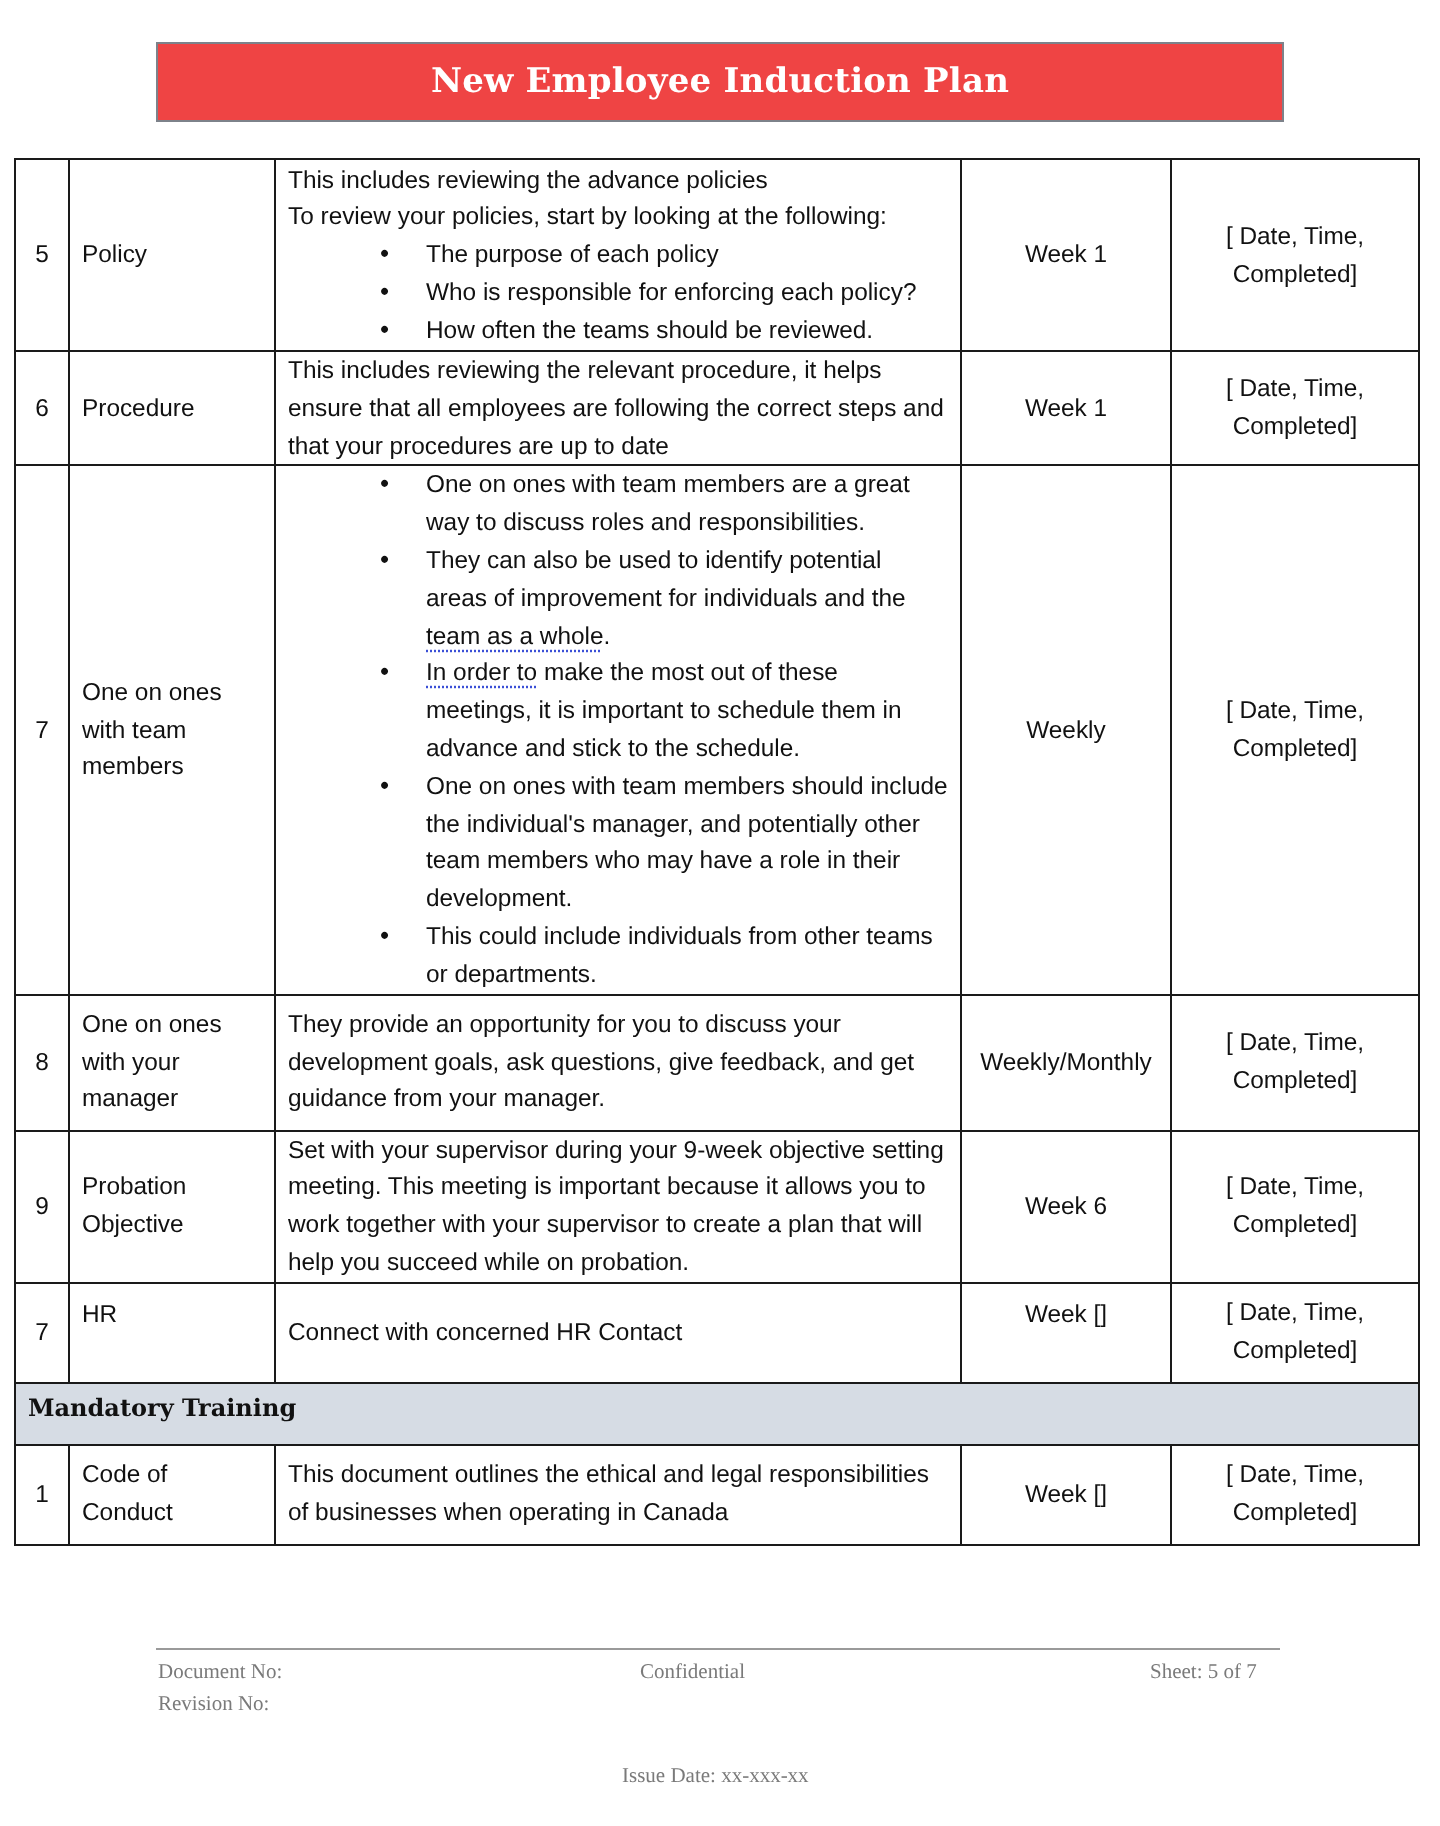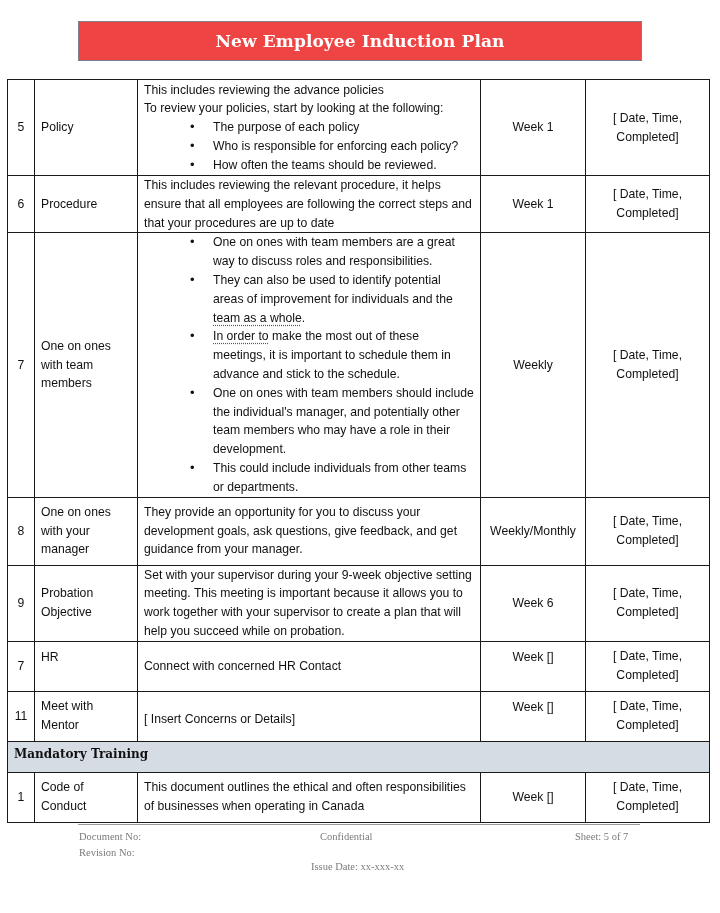--- a/index.html
+++ b/index.html
@@ -92,38 +92,31 @@
       <td class="when">Week 6</td>
       <td class="status">[ Date, Time, Completed]</td>
     </tr>
     <tr style="height:50px">
       <td class="num">7</td>
       <td style="vertical-align:top;padding-top:6px">HR</td>
       <td class="desc">Connect with concerned HR Contact</td>
       <td class="when" style="vertical-align:top;padding-top:6px">Week []</td>
       <td class="status">[ Date, Time, Completed]</td>
     </tr>
-    <tr style="height:50px">
-      <td class="num">11</td>
-      <td>Meet with Mentor</td>
-      <td class="desc" style="vertical-align:bottom;padding-bottom:12px">[ Insert Concerns or Details]</td>
-      <td class="when" style="vertical-align:top;padding-top:6px">Week []</td>
-      <td class="status">[ Date, Time, Completed]</td>
-    </tr>
     <tr class="section" style="height:31px">
       <td colspan="5">Mandatory Training</td>
     </tr>
     <tr style="height:50px">
       <td class="num">1</td>
       <td>Code of Conduct</td>
-      <td class="desc">This document outlines the ethical and often responsibilities of businesses when operating in Canada</td>
+      <td class="desc">This document outlines the ethical and legal responsibilities of businesses when operating in Canada</td>
       <td class="when">Week []</td>
       <td class="status">[ Date, Time, Completed]</td>
     </tr>
   </tbody>
 </table>
 
 <div class="footer-line"></div>
 <div class="footer" style="left:79px;top:831px">Document No:</div>
 <div class="footer" style="left:79px;top:847px">Revision No:</div>
 <div class="footer" style="left:320px;top:831px">Confidential</div>
 <div class="footer" style="left:575px;top:831px">Sheet: 5 of 7</div>
-<div class="footer" style="left:311px;top:861px">Issue Date: xx-xxx-xx</div>
+<div class="footer" style="left:311px;top:883px">Issue Date: xx-xxx-xx</div>
 
 </body></html>

